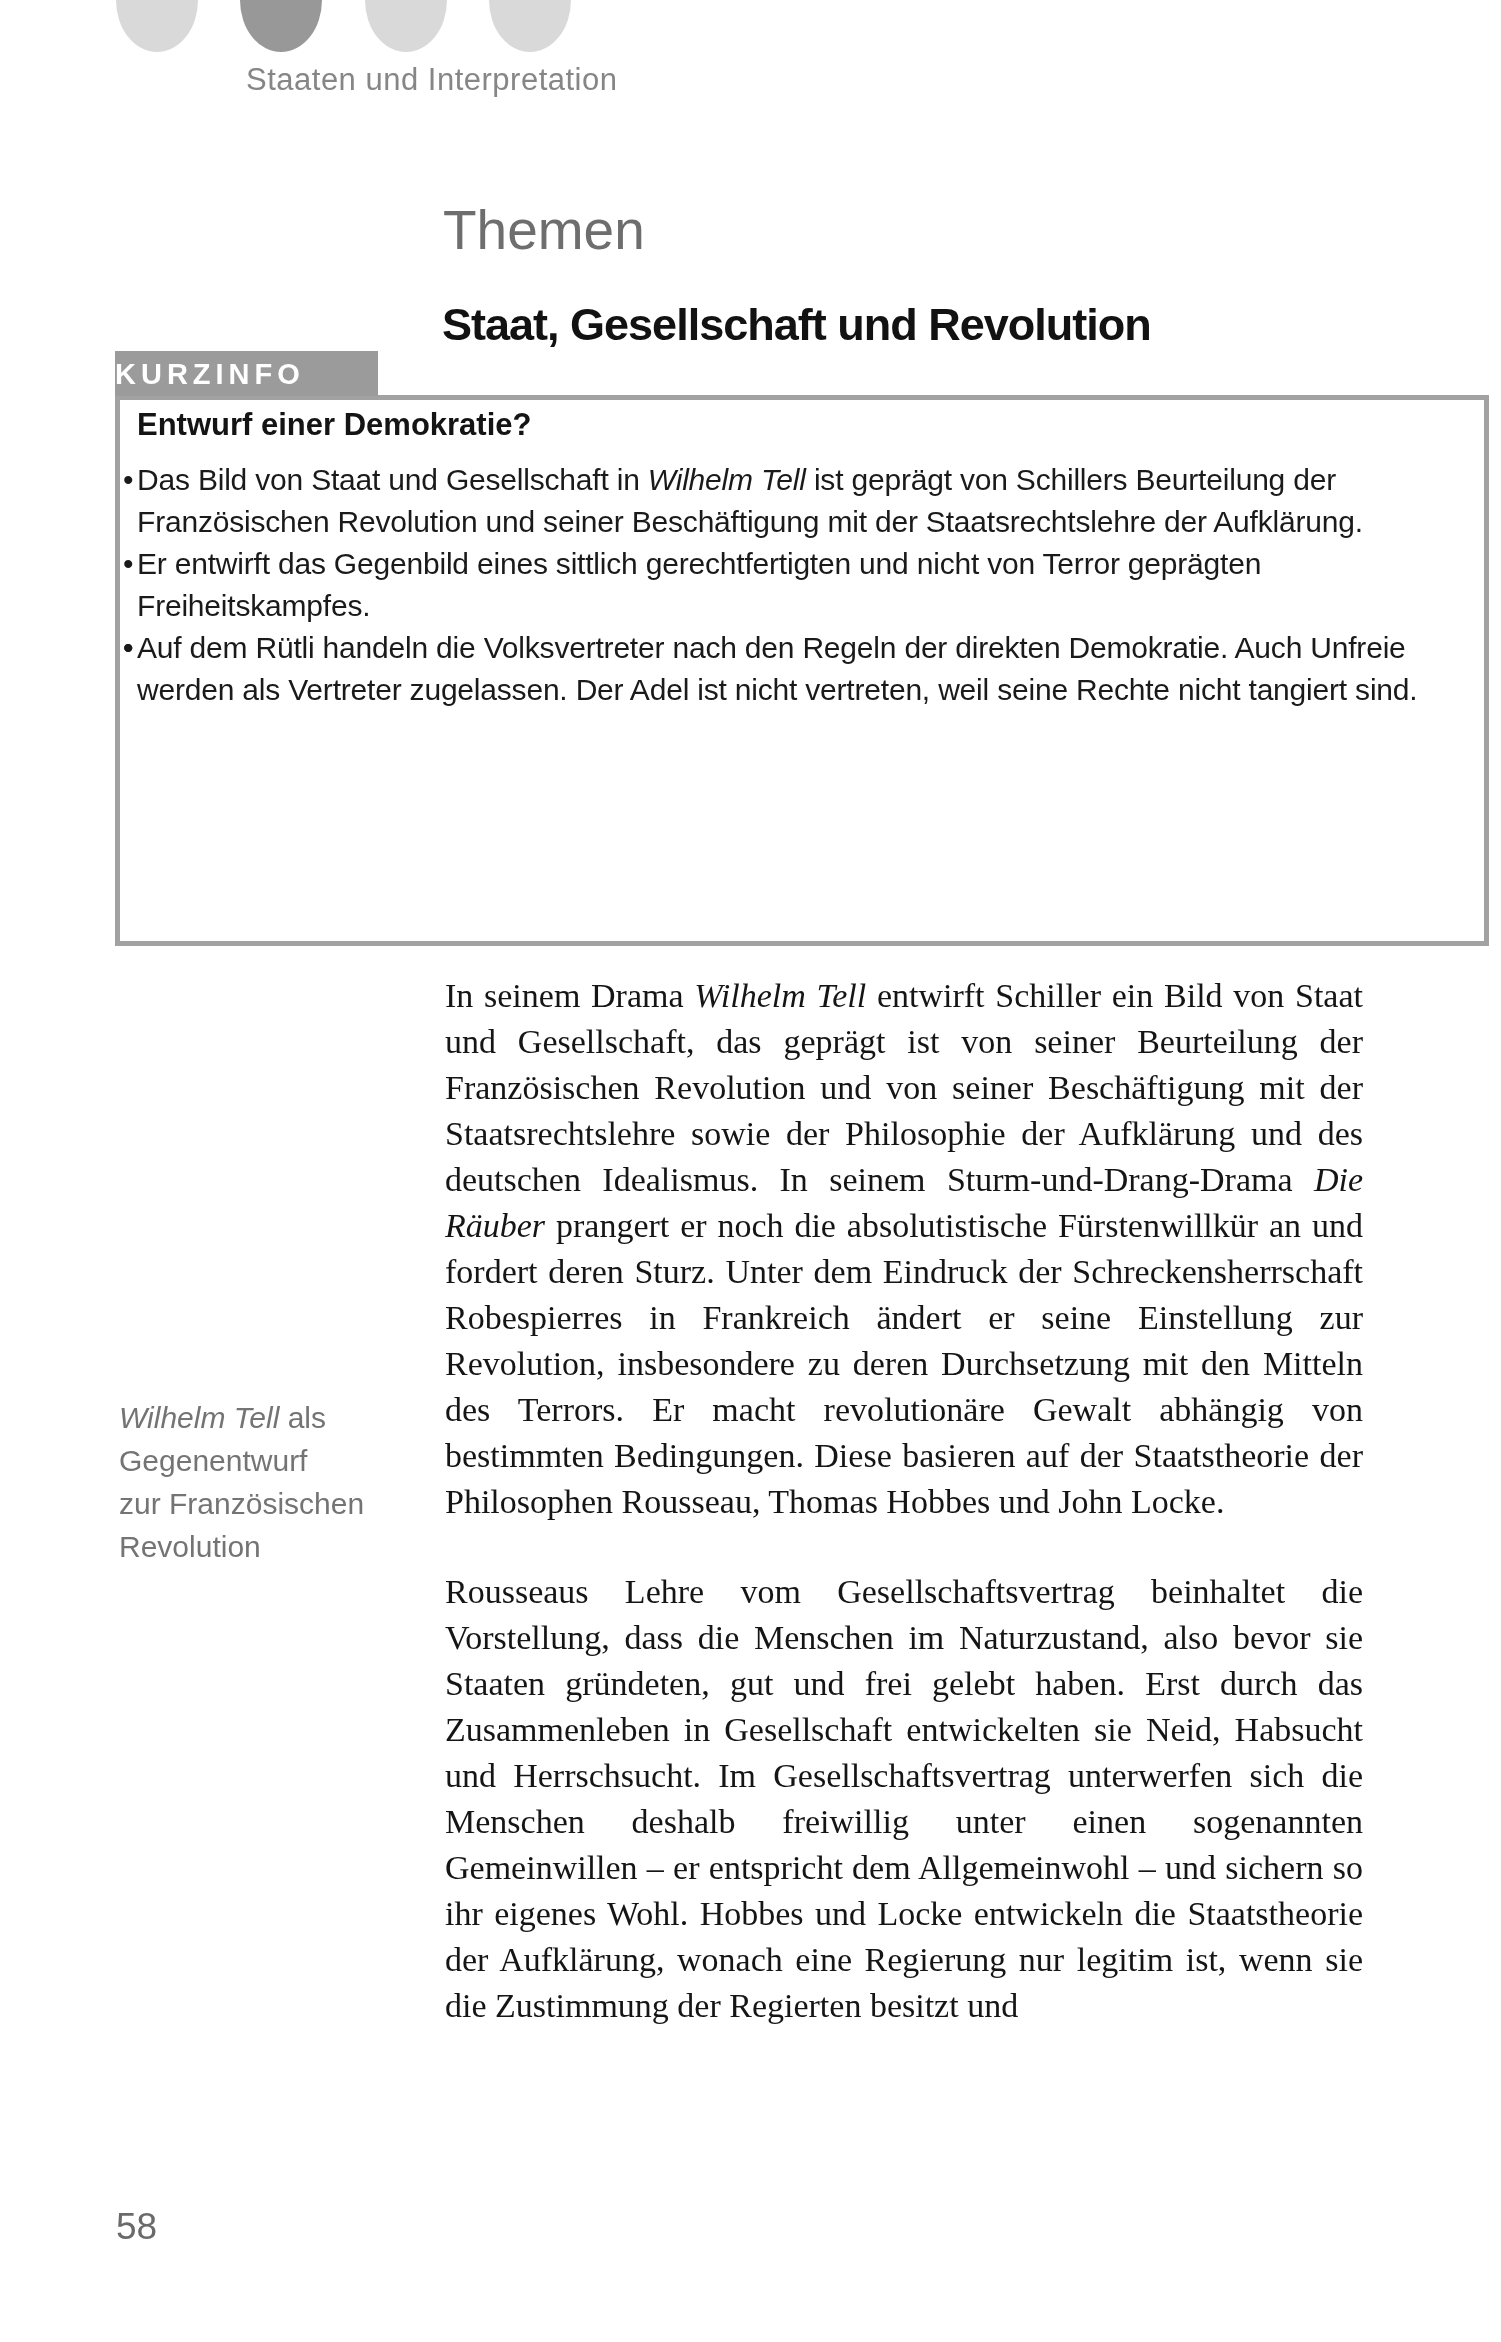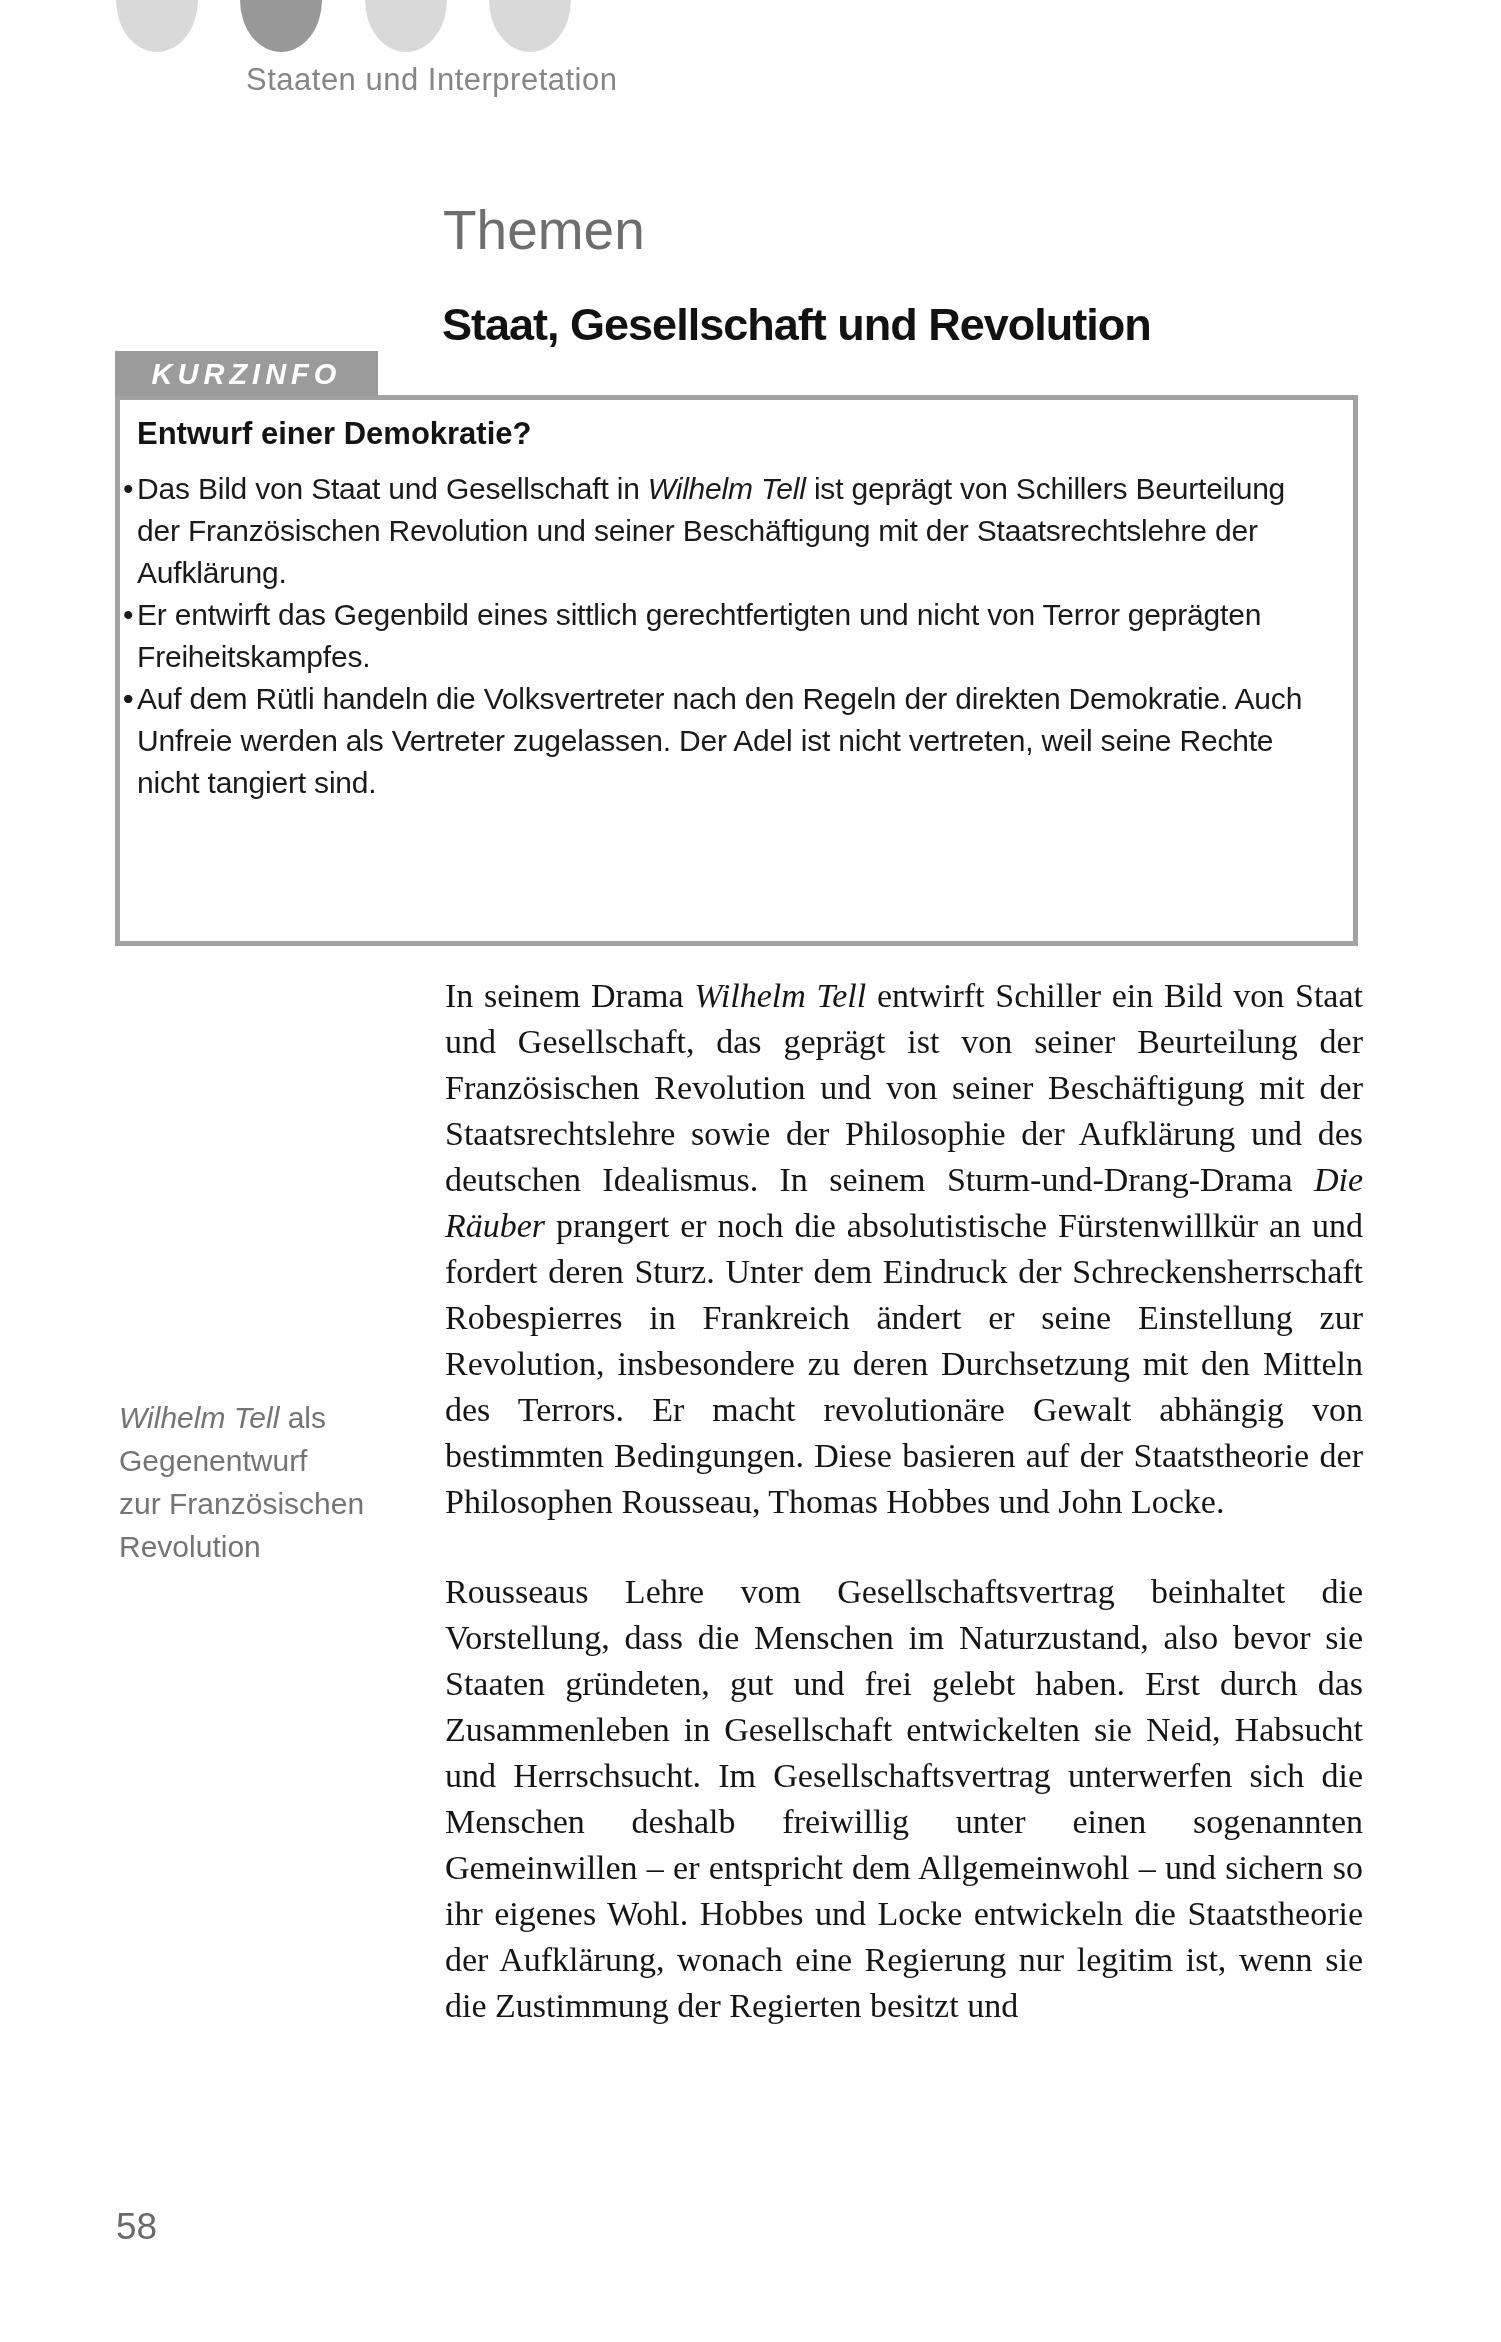--- a/index.html
+++ b/index.html
@@ -25,26 +25,26 @@
   }
   .chapter-title {
     position:absolute; left:442px; top:299px;
     font-size:45px; line-height:52px; font-weight:700; color:#121212; letter-spacing:-1px;
   }
 
   .kurzinfo-tab {
     position:absolute; left:115px; top:351px; width:263px; height:45px;
     background:#9b9b9b; z-index:2;
     color:#ffffff; font-weight:700; font-size:29px; letter-spacing:5px;
-    text-align:center; line-height:47px;font-style:italic;
+    line-height:47px;
   }
   .kurzinfo-box {
-    position:absolute; left:115px; top:395px; width:1243px; height:551px;
+    position:absolute; left:115px; top:395px; width:1374px; height:551px;
     box-sizing:border-box; border:5px solid #a2a2a2; background:#ffffff;
-    padding:16px 23px 0 17px;
+    padding:7px 23px 0 17px;
   }
   .kurzinfo-heading {
     font-size:31px; line-height:36px; font-weight:700; color:#141414;
     margin:0 0 16px 0;
   }
   .kurzinfo-bullets { margin:0; padding:0; list-style:none; }
   .kurzinfo-bullets li {
     position:relative; font-size:30px; line-height:42px; color:#1a1a1a;
     letter-spacing:-0.2px;
   }

